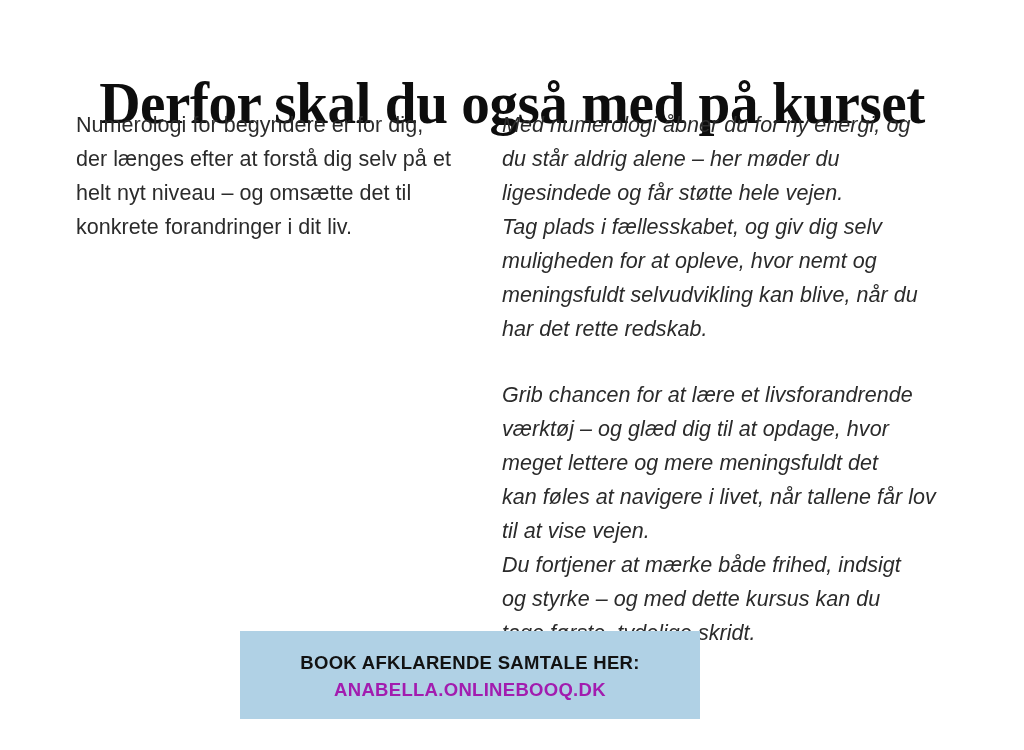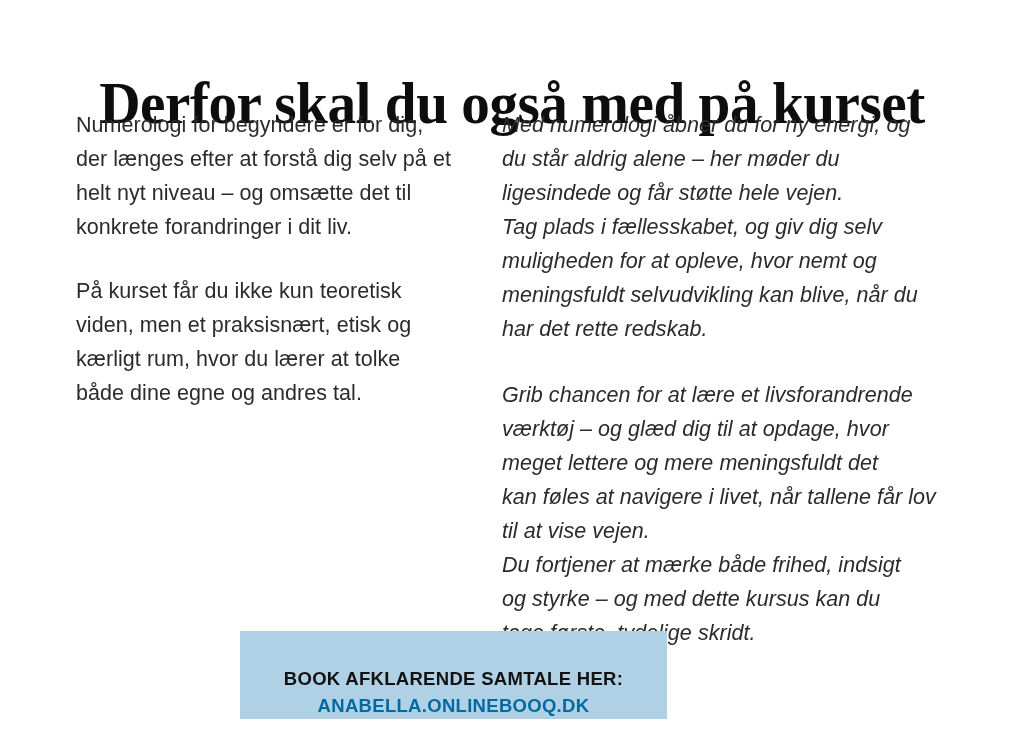--- a/index.html
+++ b/index.html
@@ -80,70 +80,66 @@
   .col-right .para {
     margin-bottom: 32px;
     font-style: italic;
   }
 
   
   .cta-box {
     position: absolute;
     left: 240px;
     top: 631px;
-    width: 427px;
+    width: 460px;
     height: 88px;
     background: #b0d1e5;
     display: flex;
     flex-direction: column;
     align-items: center;
-    justify-content: flex-end;
+    justify-content: center;
     box-sizing: border-box;
     padding-top: 2px;
   }
 
   .cta-line1 {
     font-family: "Liberation Sans", "DejaVu Sans", sans-serif;
     font-weight: bold;
     font-size: 18.5px;
     line-height: 27px;
     letter-spacing: 0.3px;
     color: #121212;
     text-align: center;
     white-space: nowrap;
   }
   .cta-line2 {
     font-family: "Liberation Sans", "DejaVu Sans", sans-serif;
     font-weight: bold;
     font-size: 18.5px;
     line-height: 27px;
     letter-spacing: 0.3px;
-    color: #0369a1;
+    color: #a21caf;
     text-align: center;
     white-space: nowrap;
   }
 </style>
 </head>
 <body>
 
 <div class="page">
 
   <h1 class="heading">Derfor skal du også med på kurset</h1>
 
   <div class="columns">
 
     <div class="col col-left">
       <p class="para">Numerologi for begyndere er for dig,
 der længes efter at forstå dig selv på et
 helt nyt niveau – og omsætte det til
 konkrete forandringer i dit liv.</p>
-      <p class="para">På kurset får du ikke kun teoretisk
-viden, men et praksisnært, etisk og
-kærligt rum, hvor du lærer at tolke
-både dine egne og andres tal.</p>
     </div>
 
     <div class="col col-right">
       <p class="para">Med numerologi åbner du for ny energi, og
 du står aldrig alene – her møder du
 ligesindede og får støtte hele vejen.
 Tag plads i fællesskabet, og giv dig selv
 muligheden for at opleve, hvor nemt og
 meningsfuldt selvudvikling kan blive, når du
 har det rette redskab.</p>

